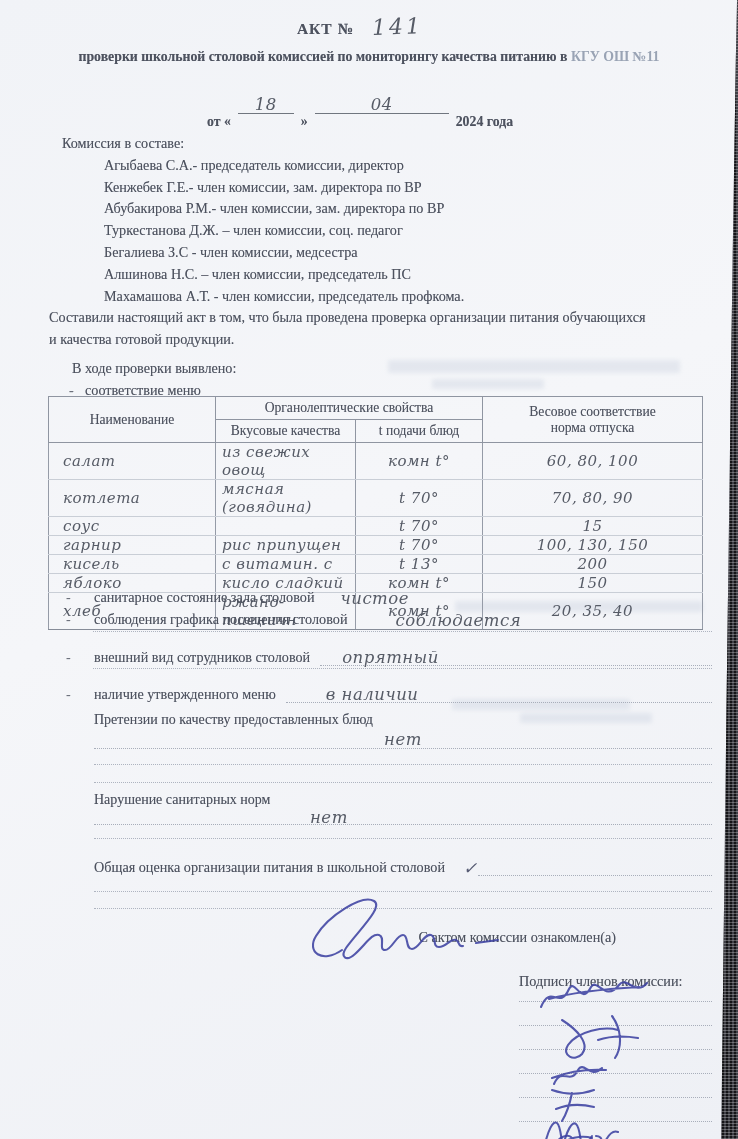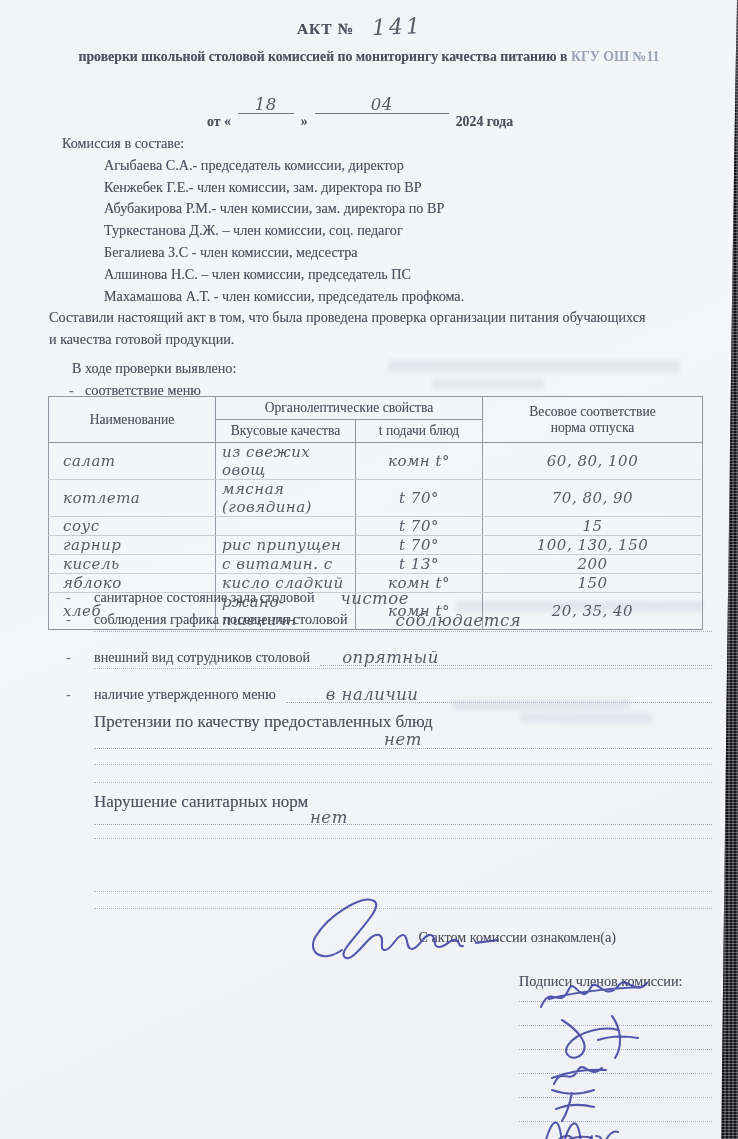--- a/index.html
+++ b/index.html
@@ -45,21 +45,21 @@
   
   .chk{position:absolute;left:66px;width:646px;display:flex;align-items:flex-end;font-size:14.2px;height:20px;}
   .chk .dash{width:28px;color:#6a6f7a;}
   .chk .lb{white-space:nowrap;padding-right:10px;}
   .fill{flex:1;border-bottom:1px dotted #a8aeba;height:100%;position:relative;}
   .fill.noline{border-bottom:none;}
   .hw-val{position:absolute;bottom:-2px;font-size:16.5px;white-space:nowrap;}
   .rule{position:absolute;height:0;border-bottom:1px dotted #aeb4c0;}
 
   
-  .plainlbl{position:absolute;left:94px;font-size:17px;white-space:nowrap;}
+  .plainlbl{position:absolute;left:94px;font-size:14px;white-space:nowrap;}
   .ansline{position:absolute;left:94px;width:618px;border-bottom:1px dotted #a8aeba;}
   .ans-center{display:block;text-align:center;font-size:16.5px;}
   .ans-left{display:inline-block;margin-left:216px;font-size:16.5px;}
   .overallrow{position:absolute;left:94px;width:618px;display:flex;align-items:flex-end;font-size:14.2px;height:20px;top:856px;}
   .checkmark{font-size:17px;color:#575c74;margin:0 0 -2px 18px;font-style:italic;}
   .ackrow{position:absolute;left:94px;top:929px;width:522px;display:flex;align-items:flex-end;font-size:14.2px;height:20px;flex-direction:column;}
 
   
   .signlbl{position:absolute;left:519px;top:973px;font-size:14.2px;white-space:nowrap;}
   .sigline{position:absolute;left:519px;width:193px;height:0;border-bottom:1px dotted #a8aeba;}
@@ -219,20 +219,25 @@
   </div>
   <div class="rule" style="left:94px;top:764px;width:618px;"></div>
   <div class="rule" style="left:94px;top:782px;width:618px;"></div>
 
   <div class="plainlbl printed" style="top:792px;">Нарушение санитарных норм</div>
   <div class="ansline" style="top:808px;height:16px;">
     <span class="hw ans-left">нет</span>
   </div>
   <div class="rule" style="left:94px;top:838px;width:618px;"></div>
 
+  <div class="overallrow">
+    <span class="lb printed">Общая оценка организации питания в школьной столовой</span>
+    <span class="hw checkmark">✓</span>
+    <span class="fill"></span>
+  </div>
   <div class="rule" style="left:94px;top:891px;width:618px;"></div>
   <div class="rule" style="left:94px;top:908px;width:618px;"></div>
 
   <div class="ackrow">
     <span class="lb printed">С актом комиссии ознакомлен(а)</span>
     <span class="fill"></span>
   </div>
   <svg class="sig" style="left:300px;top:886px;" width="220" height="90" viewBox="0 0 220 90">
     <path d="M42 64 C22 78 6 66 16 50 C28 30 62 8 74 15 C84 21 58 45 46 62 C40 71 46 76 55 68 C66 58 72 47 79 49 C86 51 78 64 85 64 C92 64 96 49 103 49 C109 49 105 63 112 63 C119 63 124 47 131 49 C137 51 132 61 139 61 C146 61 151 52 156 54 C160 56 158 61 163 60 M176 57 L198 54"></path>
   </svg>

